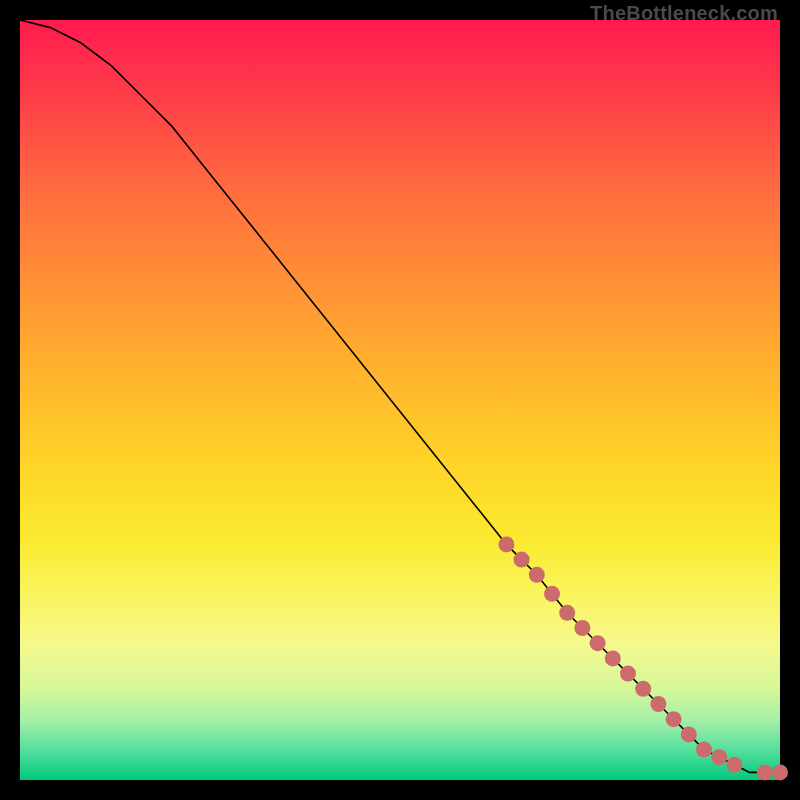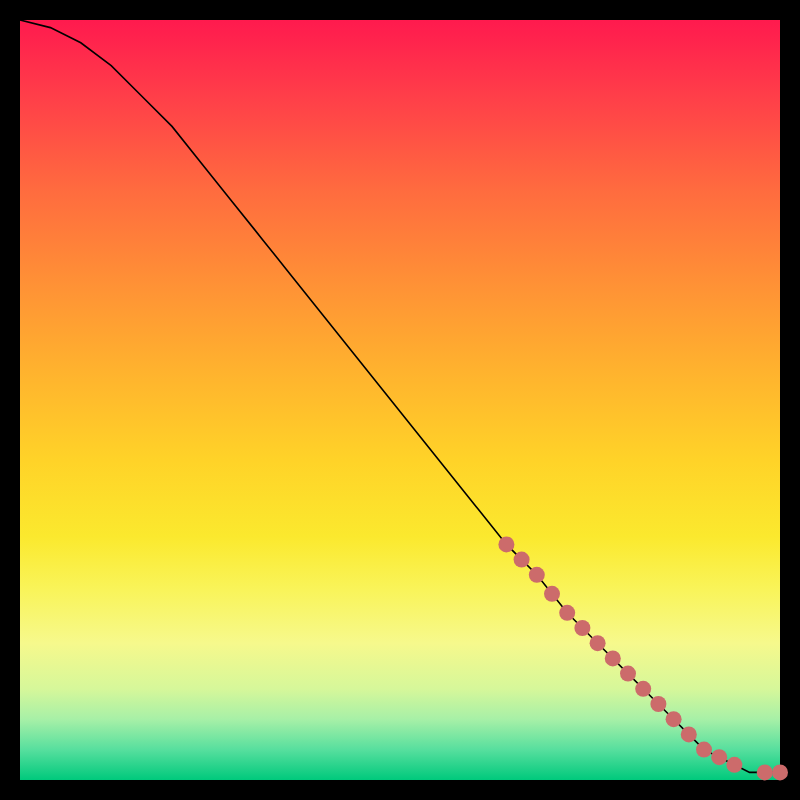--- a/index.html
+++ b/index.html
@@ -91,13 +91,14 @@
           <circle cx="653.6" cy="699.2" r="8" class="marker"></circle>
           <circle cx="668.8" cy="714.4" r="8" class="marker"></circle>
           <circle cx="684.0" cy="729.6" r="8" class="marker"></circle>
           <circle cx="699.2" cy="737.2" r="8" class="marker"></circle>
           <circle cx="714.4" cy="744.8" r="8" class="marker"></circle>
           <circle cx="744.8" cy="752.4" r="8" class="marker"></circle>
           <circle cx="760.0" cy="752.4" r="8" class="marker"></circle>
         </g>
     </svg>
   </div>
+  <div class="watermark">TheBottleneck.com</div>
 </div>
 
 </body></html>

